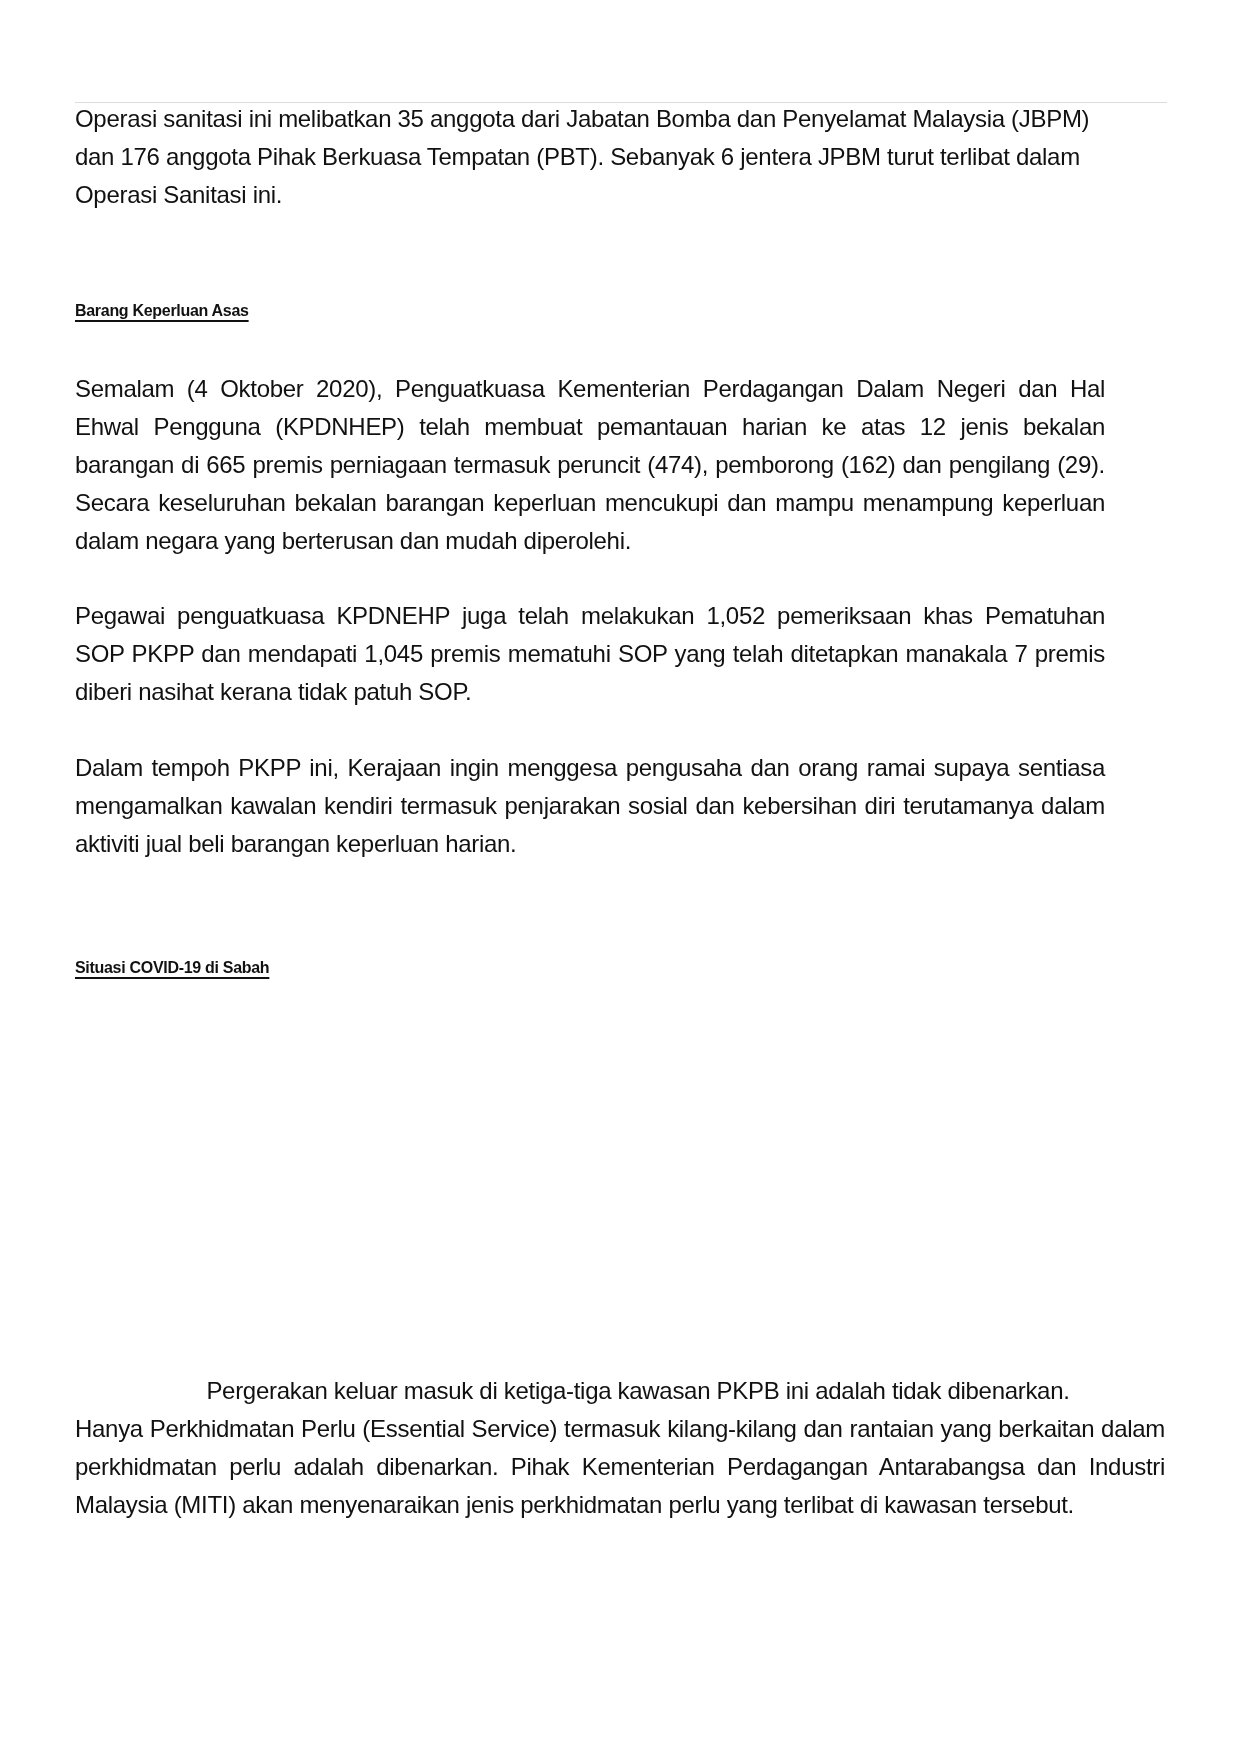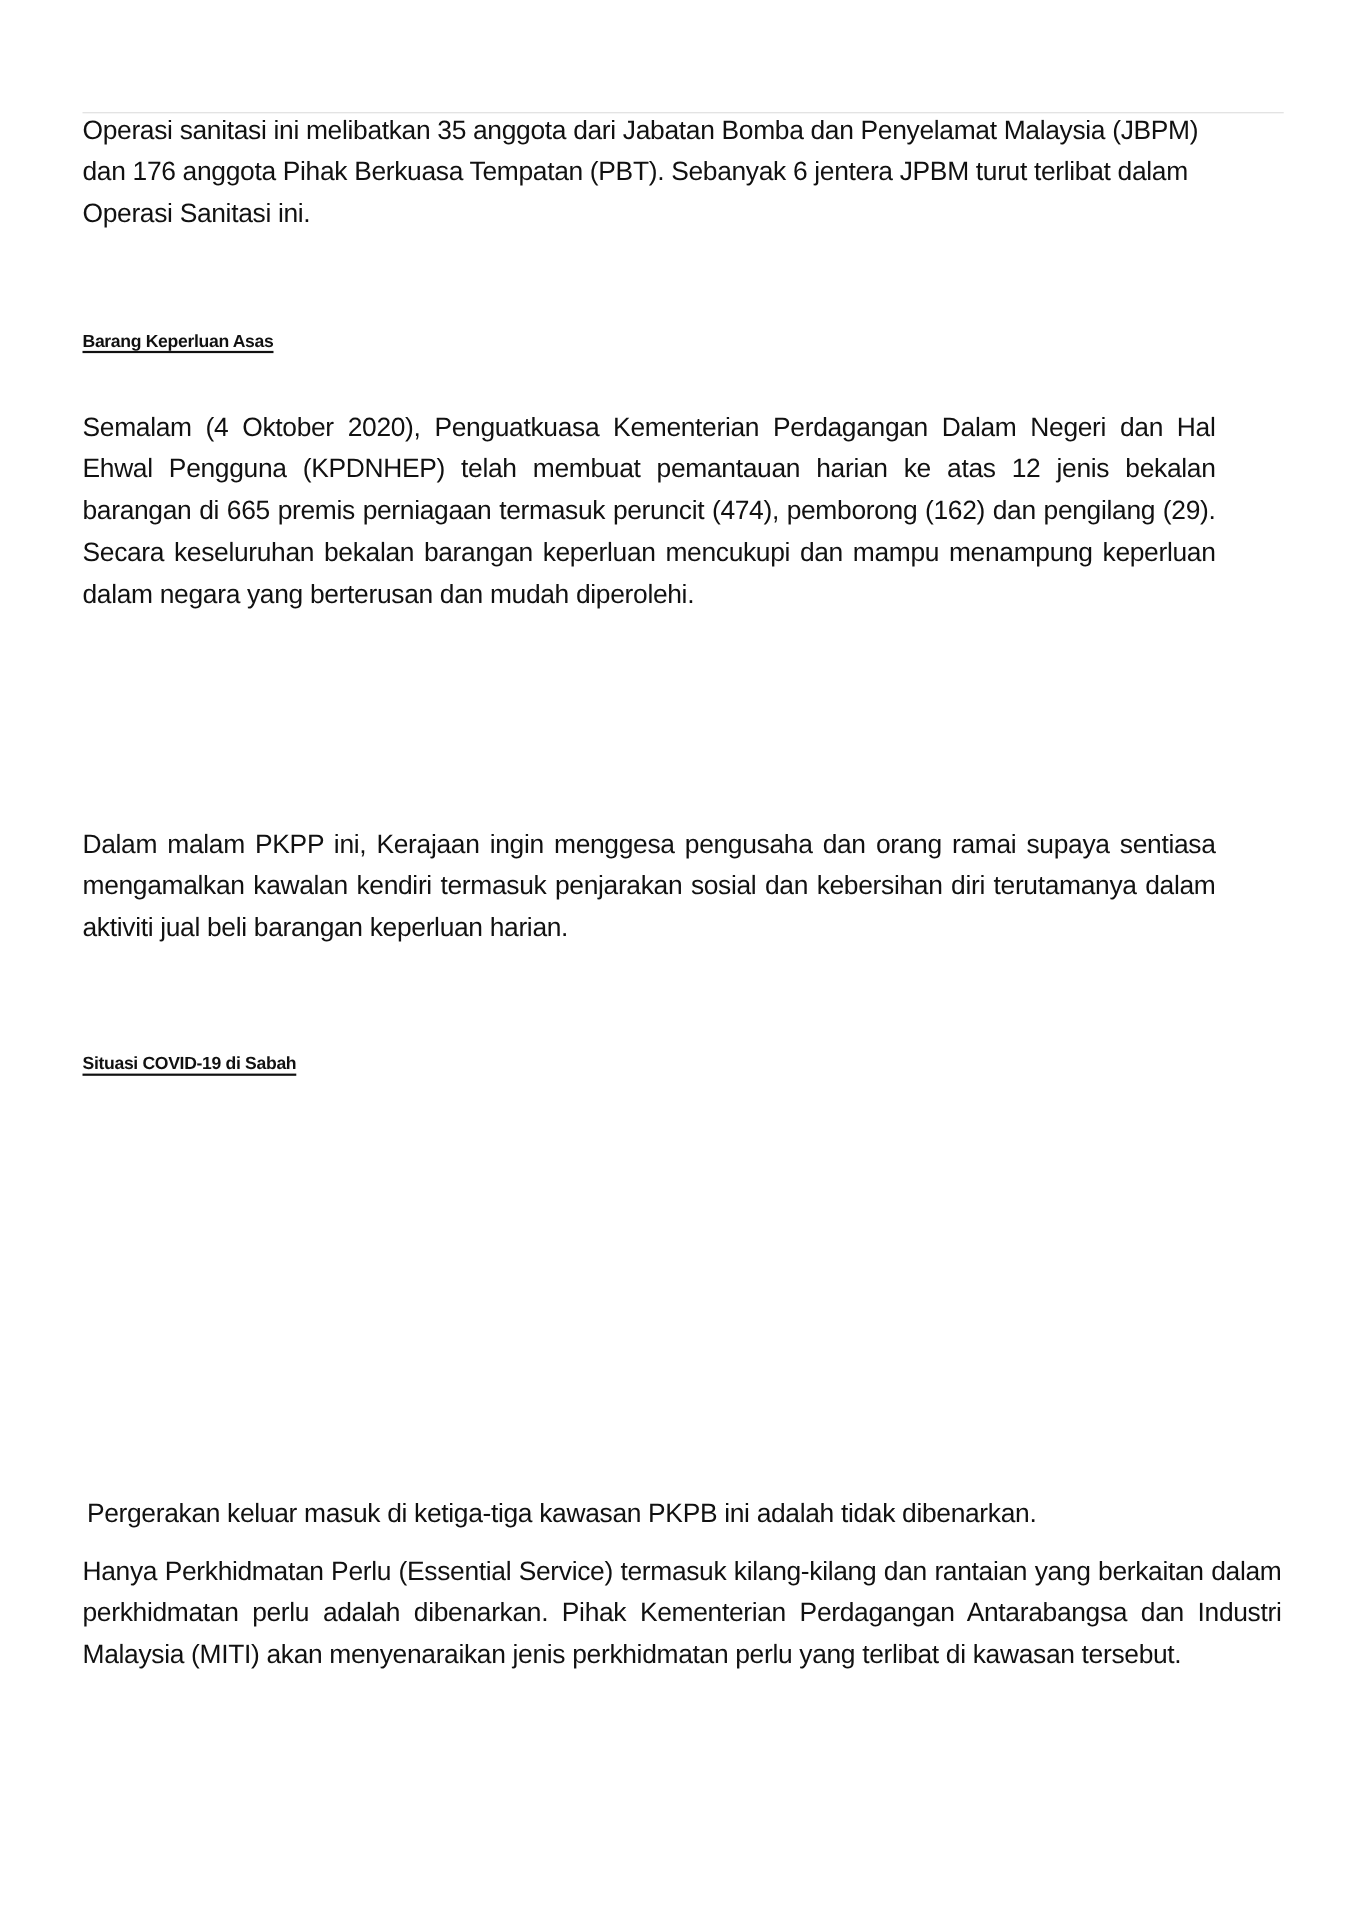--- a/index.html
+++ b/index.html
@@ -30,23 +30,24 @@
 
 <div class="page">
   <div class="top-rule"></div>
 
   <p class="block" style="top:100px; margin:0; width:1030px;">Operasi sanitasi ini melibatkan 35 anggota dari Jabatan Bomba dan Penyelamat Malaysia (JBPM) dan 176 anggota Pihak Berkuasa Tempatan (PBT). Sebanyak 6 jentera JPBM turut terlibat dalam Operasi Sanitasi ini.</p>
 
   <div class="heading" style="top:296px;">Barang Keperluan Asas</div>
 
   <p class="block justify" style="top:370px; margin:0; width:1030px;">Semalam (4 Oktober 2020), Penguatkuasa Kementerian Perdagangan Dalam Negeri dan Hal Ehwal Pengguna (KPDNHEP) telah membuat pemantauan harian ke atas 12 jenis bekalan barangan di 665 premis perniagaan termasuk peruncit (474), pemborong (162) dan pengilang (29). Secara keseluruhan bekalan barangan keperluan mencukupi dan mampu menampung keperluan dalam negara yang berterusan dan mudah diperolehi.</p>
 
+  <p class="block justify" style="top:597px; margin:0; width:1030px;">Pegawai penguatkuasa KPDNEHP juga telah melakukan 1,052 pemeriksaan khas Pematuhan SOP PKPP dan mendapati 1,045 premis mematuhi SOP yang telah ditetapkan manakala 7 premis diberi nasihat kerana tidak patuh SOP.</p>
 
-  <p class="block justify" style="top:749px; margin:0; width:1030px;">Dalam malam PKPP ini, Kerajaan ingin menggesa pengusaha dan orang ramai supaya sentiasa mengamalkan kawalan kendiri termasuk penjarakan sosial dan kebersihan diri terutamanya dalam aktiviti jual beli barangan keperluan harian.</p>
+  <p class="block justify" style="top:749px; margin:0; width:1030px;">Dalam tempoh PKPP ini, Kerajaan ingin menggesa pengusaha dan orang ramai supaya sentiasa mengamalkan kawalan kendiri termasuk penjarakan sosial dan kebersihan diri terutamanya dalam aktiviti jual beli barangan keperluan harian.</p>
 
   <div class="heading" style="top:953px;">Situasi COVID-19 di Sabah</div>
 
 
 
-  <p class="block" style="top:1354px; margin:4px; width:1090px;">Pergerakan keluar masuk di ketiga-tiga kawasan PKPB ini adalah tidak dibenarkan.</p>
+  <p class="block" style="top:1354px; margin:18px; width:1090px;text-align:center;">Pergerakan keluar masuk di ketiga-tiga kawasan PKPB ini adalah tidak dibenarkan.</p>
 
   <p class="block justify" style="top:1410px; margin:0; width:1090px;">Hanya Perkhidmatan Perlu (Essential Service) termasuk kilang-kilang dan rantaian yang berkaitan dalam perkhidmatan perlu adalah dibenarkan. Pihak Kementerian Perdagangan Antarabangsa dan Industri Malaysia (MITI) akan menyenaraikan jenis perkhidmatan perlu yang terlibat di kawasan tersebut.</p>
 </div>
 
 </body></html>

